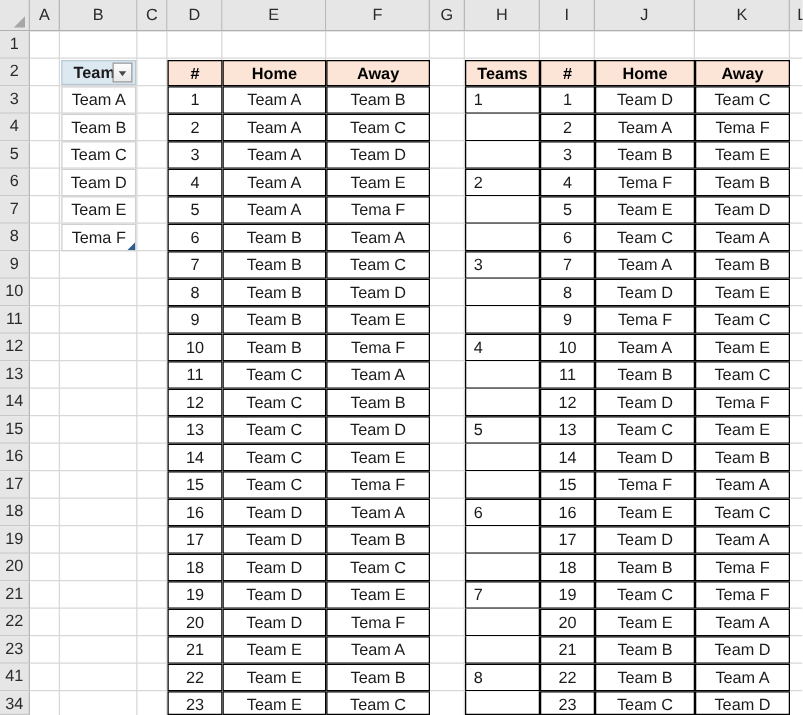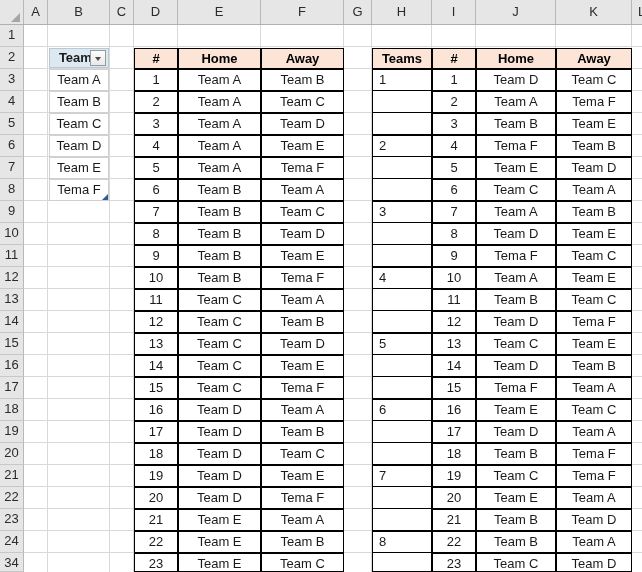--- a/index.html
+++ b/index.html
@@ -189,21 +189,21 @@
     <div class="rowhead" style="top: 311px; height: 22px; line-height: 20px;">14</div>
     <div class="rowhead" style="top: 333px; height: 22px; line-height: 20px;">15</div>
     <div class="rowhead" style="top: 355px; height: 22px; line-height: 20px;">16</div>
     <div class="rowhead" style="top: 377px; height: 22px; line-height: 20px;">17</div>
     <div class="rowhead" style="top: 399px; height: 22px; line-height: 20px;">18</div>
     <div class="rowhead" style="top: 421px; height: 22px; line-height: 20px;">19</div>
     <div class="rowhead" style="top: 443px; height: 22px; line-height: 20px;">20</div>
     <div class="rowhead" style="top: 465px; height: 22px; line-height: 20px;">21</div>
     <div class="rowhead" style="top: 487px; height: 22px; line-height: 20px;">22</div>
     <div class="rowhead" style="top: 509px; height: 22px; line-height: 20px;">23</div>
-    <div class="rowhead" style="top: 531px; height: 22px; line-height: 20px;">24</div>
+    <div class="rowhead" style="top: 531px; height: 22px; line-height: 20px;">41</div>
     <div class="rowhead" style="top: 553px; height: 19px; line-height: 20px;">34</div>
     <div class="cell teams-hdr" style="left: 49px; top: 48px; width: 60px; height: 20px; line-height: 18px;">Teams</div>
     <div class="filter-btn" style="left: 90px; top: 50px;">
       <div class="arw"></div>
     </div>
     <div class="cell teams-cell" style="left: 49px; top: 69px; width: 60px; height: 22px; line-height: 20px; margin-top: 0px;">Team A</div>
     <div class="cell teams-cell" style="left: 49px; top: 91px; width: 60px; height: 22px; line-height: 20px; margin-top: 0px;">Team B</div>
     <div class="cell teams-cell" style="left: 49px; top: 113px; width: 60px; height: 22px; line-height: 20px; margin-top: 0px;">Team C</div>
     <div class="cell teams-cell" style="left: 49px; top: 135px; width: 60px; height: 22px; line-height: 20px; margin-top: 0px;">Team D</div>
     <div class="cell teams-cell" style="left: 49px; top: 157px; width: 60px; height: 22px; line-height: 20px; margin-top: 0px;">Team E</div>

